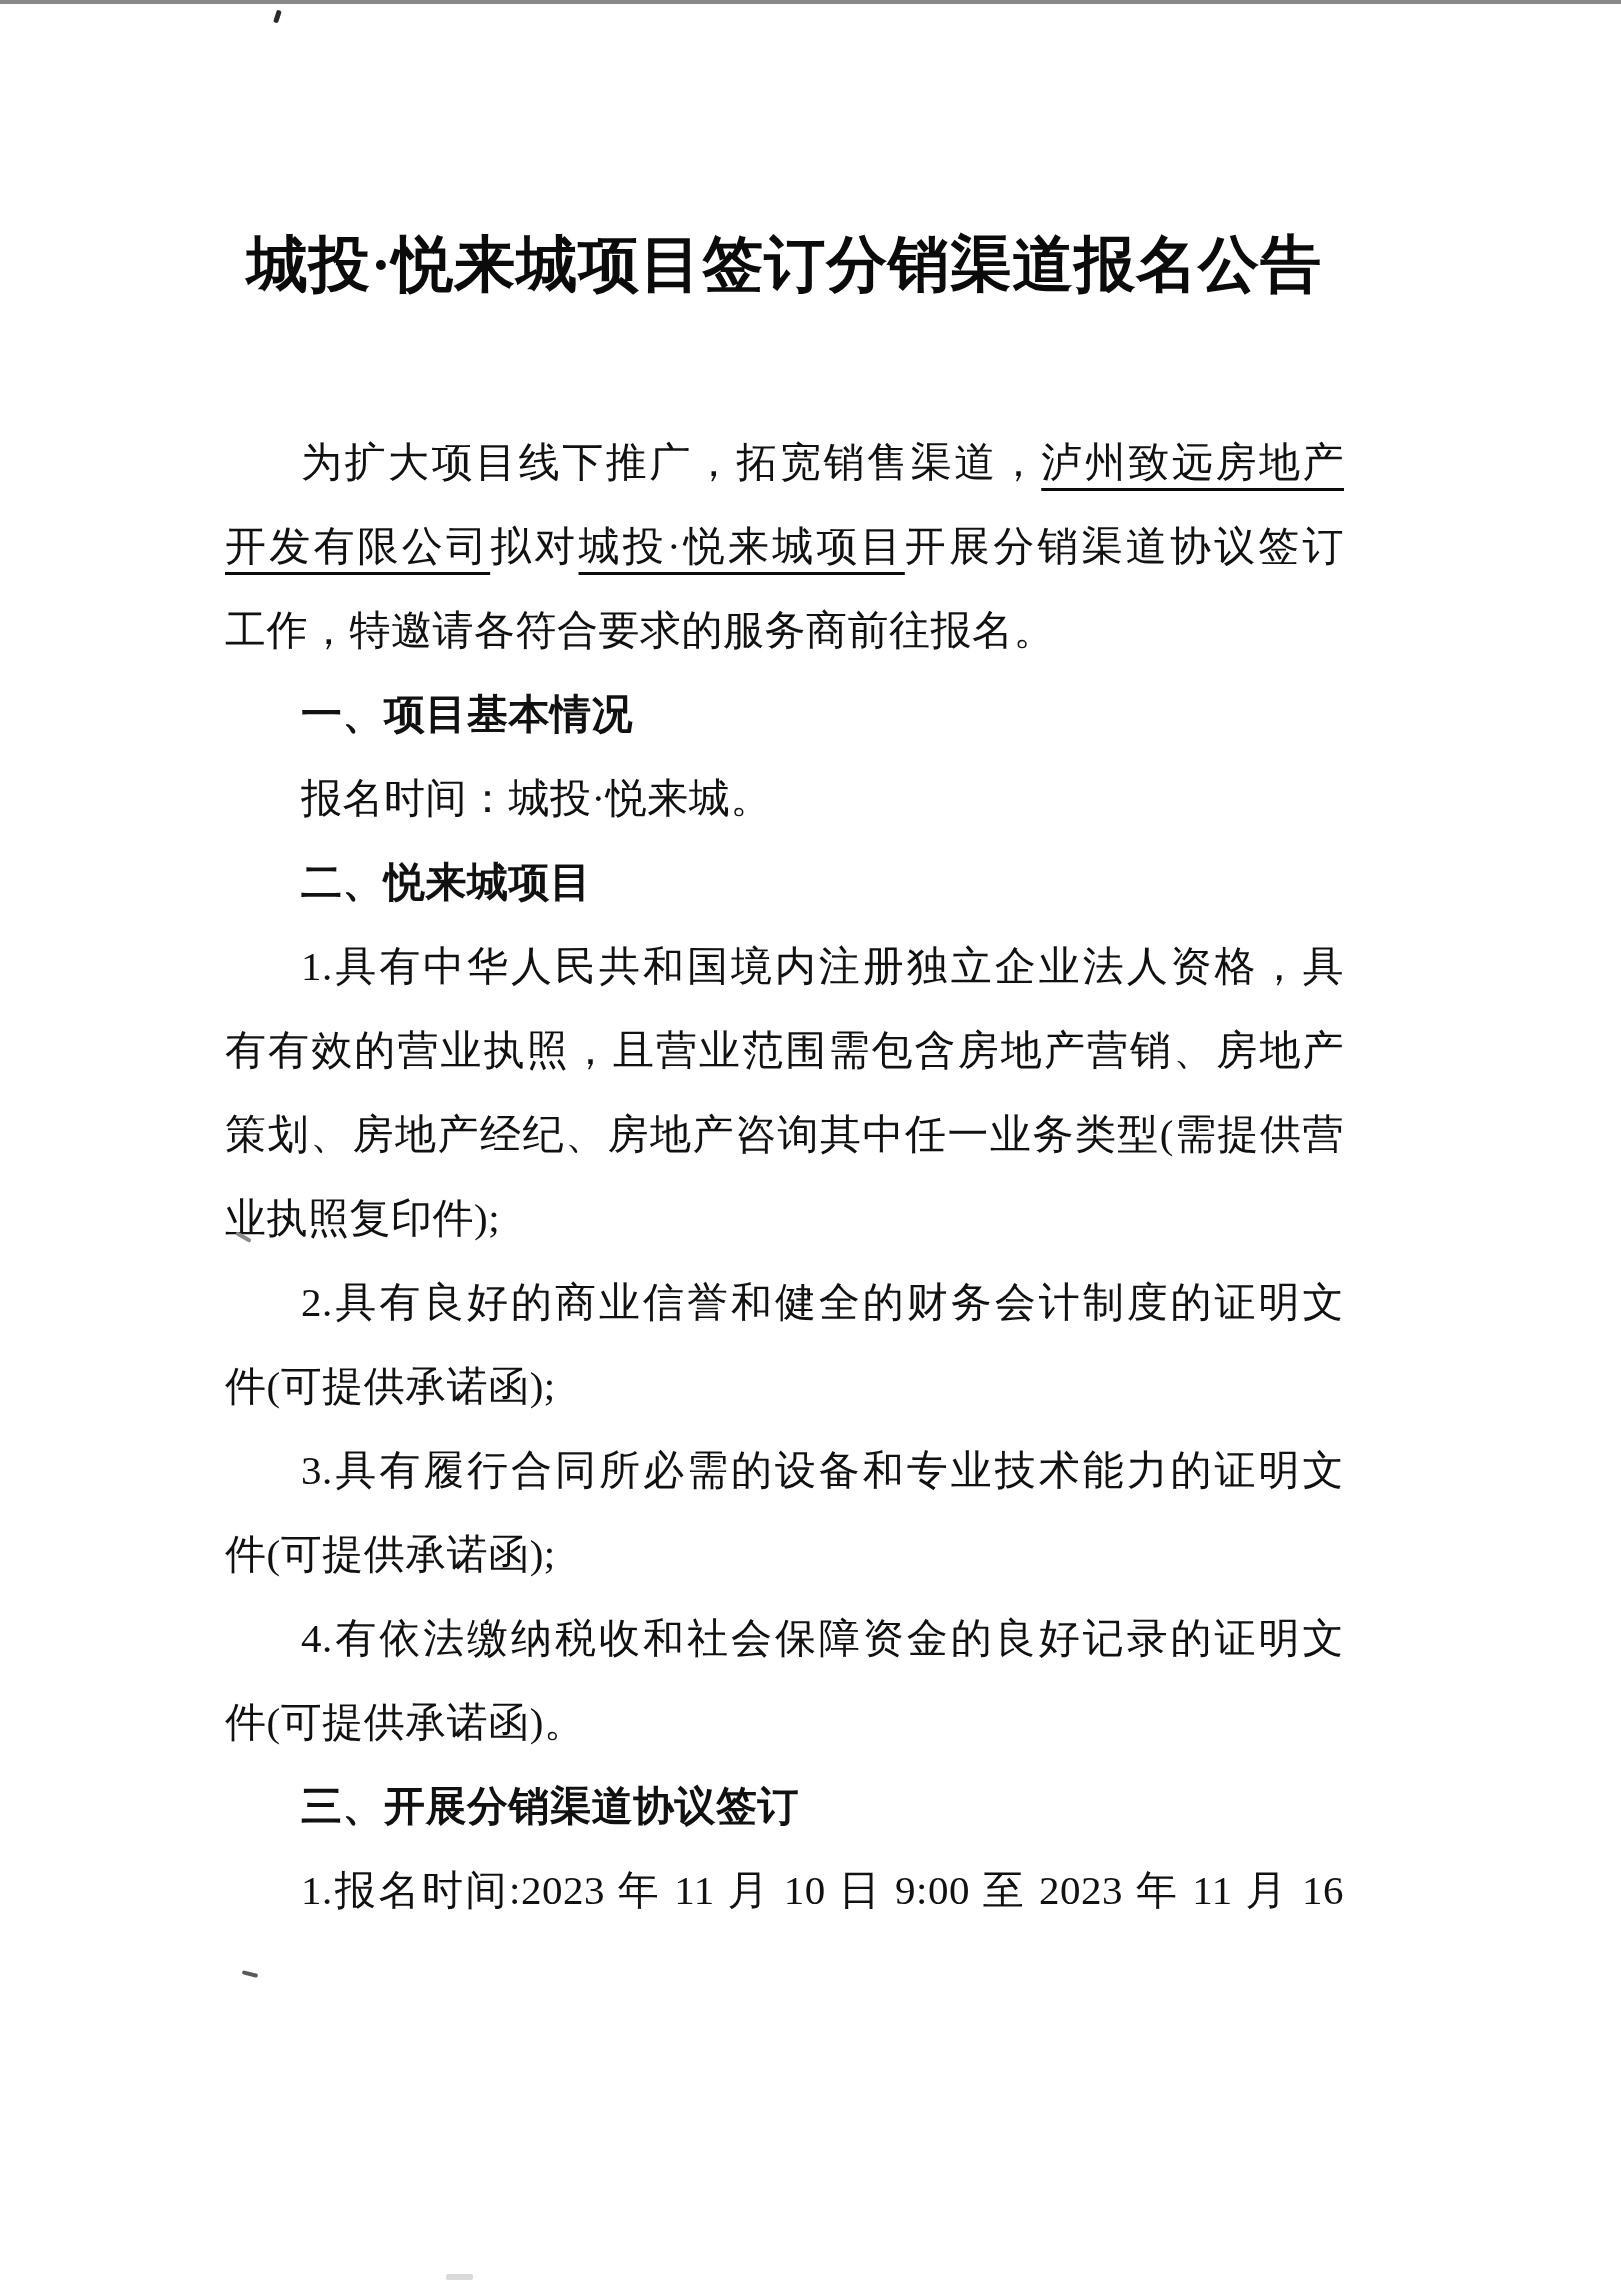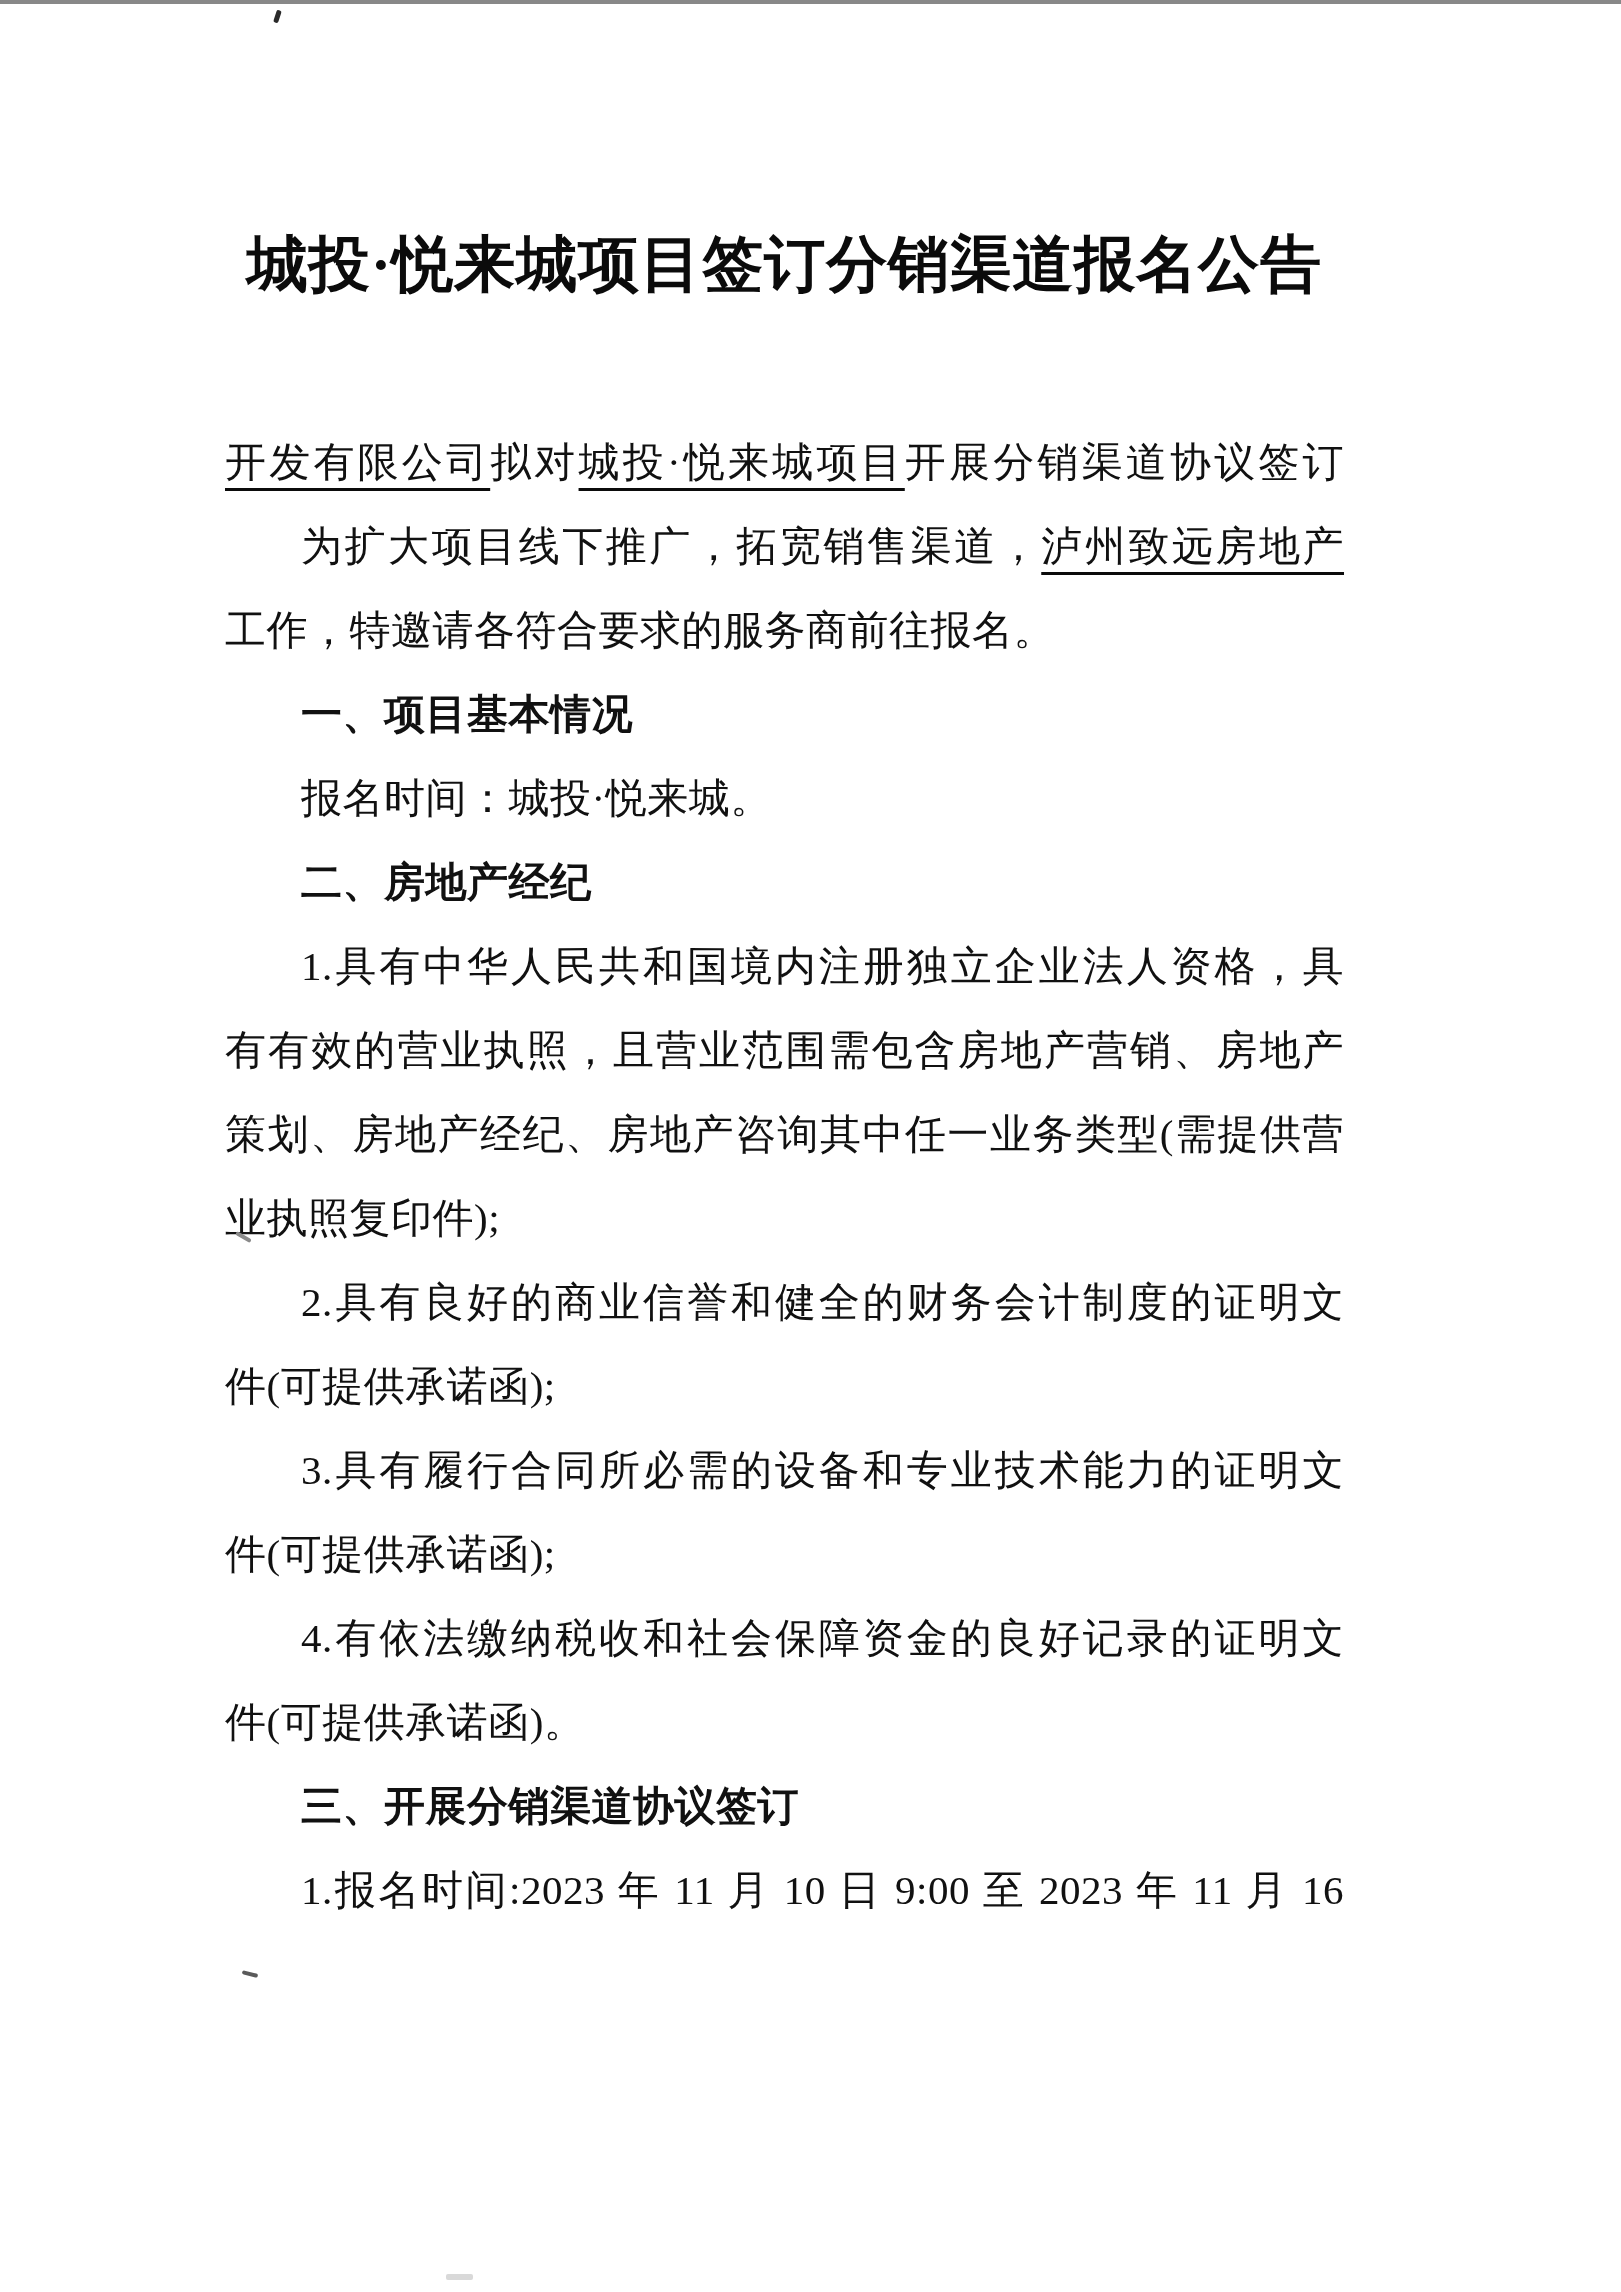--- a/index.html
+++ b/index.html
@@ -58,26 +58,26 @@
     position: absolute;
     border-radius: 2px;
   }
 </style>
 </head>
 <body>
 
 <div class="page">
   <h1 class="doc-title">城投·悦来城项目签订分销渠道报名公告</h1>
   <div class="doc-body" id="doc-body">
+      <div class="line indent justify"><span class="">为扩大项目线下推广，拓宽销售渠道，</span><span class="seg-u">泸州致远房地产</span></div>
       <div class="line justify"><span class="seg-u">开发有限公司</span><span class="">拟对</span><span class="seg-u">城投·悦来城项目</span><span class="">开展分销渠道协议签订</span></div>
-      <div class="line indent justify"><span class="">为扩大项目线下推广，拓宽销售渠道，</span><span class="seg-u">泸州致远房地产</span></div>
       <div class="line"><span class="">工作，特邀请各符合要求的服务商前往报名。</span></div>
       <div class="line indent bold"><span class="">一、项目基本情况</span></div>
       <div class="line indent"><span class="">报名时间：城投·悦来城。</span></div>
-      <div class="line indent bold"><span class="">二、房地产经纪</span></div>
+      <div class="line indent bold"><span class="">二、悦来城项目</span></div>
       <div class="line indent justify"><span class="">1.具有中华人民共和国境内注册独立企业法人资格，具</span></div>
       <div class="line justify"><span class="">有有效的营业执照，且营业范围需包含房地产营销、房地产</span></div>
       <div class="line justify"><span class="">策划、房地产经纪、房地产咨询其中任一业务类型(需提供营</span></div>
       <div class="line"><span class="">业执照复印件);</span></div>
       <div class="line indent justify"><span class="">2.具有良好的商业信誉和健全的财务会计制度的证明文</span></div>
       <div class="line"><span class="">件(可提供承诺函);</span></div>
       <div class="line indent justify"><span class="">3.具有履行合同所必需的设备和专业技术能力的证明文</span></div>
       <div class="line"><span class="">件(可提供承诺函);</span></div>
       <div class="line indent justify"><span class="">4.有依法缴纳税收和社会保障资金的良好记录的证明文</span></div>
       <div class="line"><span class="">件(可提供承诺函)。</span></div>

